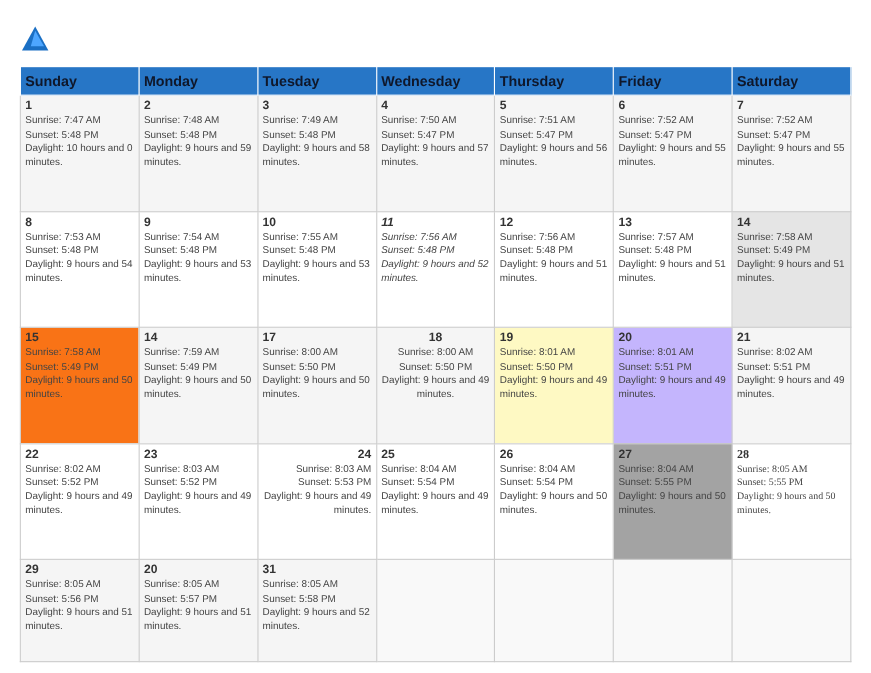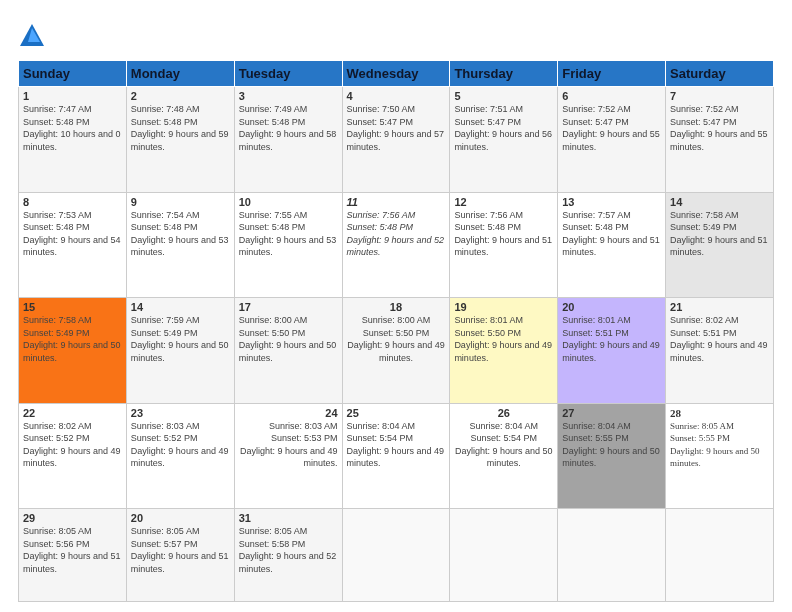--- a/index.html
+++ b/index.html
@@ -245,21 +245,21 @@
         <span class="day-info">Sunrise: 8:03 AM<br>Sunset: 5:52 PM<br>Daylight: 9 hours and 49 minutes.</span>
       </td>
           <td style="background: rgb(255, 255, 255); text-align: right;">
         <span class="day-num">24</span>
         <span class="day-info">Sunrise: 8:03 AM<br>Sunset: 5:53 PM<br>Daylight: 9 hours and 49 minutes.</span>
       </td>
           <td style="background: rgb(255, 255, 255);">
         <span class="day-num">25</span>
         <span class="day-info">Sunrise: 8:04 AM<br>Sunset: 5:54 PM<br>Daylight: 9 hours and 49 minutes.</span>
       </td>
-          <td style="background: rgb(255, 255, 255); text-align: center;">
+          <td style="background: rgb(255, 255, 255);">
         <span class="day-num">26</span>
         <span class="day-info">Sunrise: 8:04 AM<br>Sunset: 5:54 PM<br>Daylight: 9 hours and 50 minutes.</span>
       </td>
           <td style="background: #a3a3a3;">
         <span class="day-num">27</span>
         <span class="day-info">Sunrise: 8:04 AM<br>Sunset: 5:55 PM<br>Daylight: 9 hours and 50 minutes.</span>
       </td>
           <td style="background: rgb(255, 255, 255); font-family: Liberation Serif, serif;">
         <span class="day-num">28</span>
         <span class="day-info">Sunrise: 8:05 AM<br>Sunset: 5:55 PM<br>Daylight: 9 hours and 50 minutes.</span>

